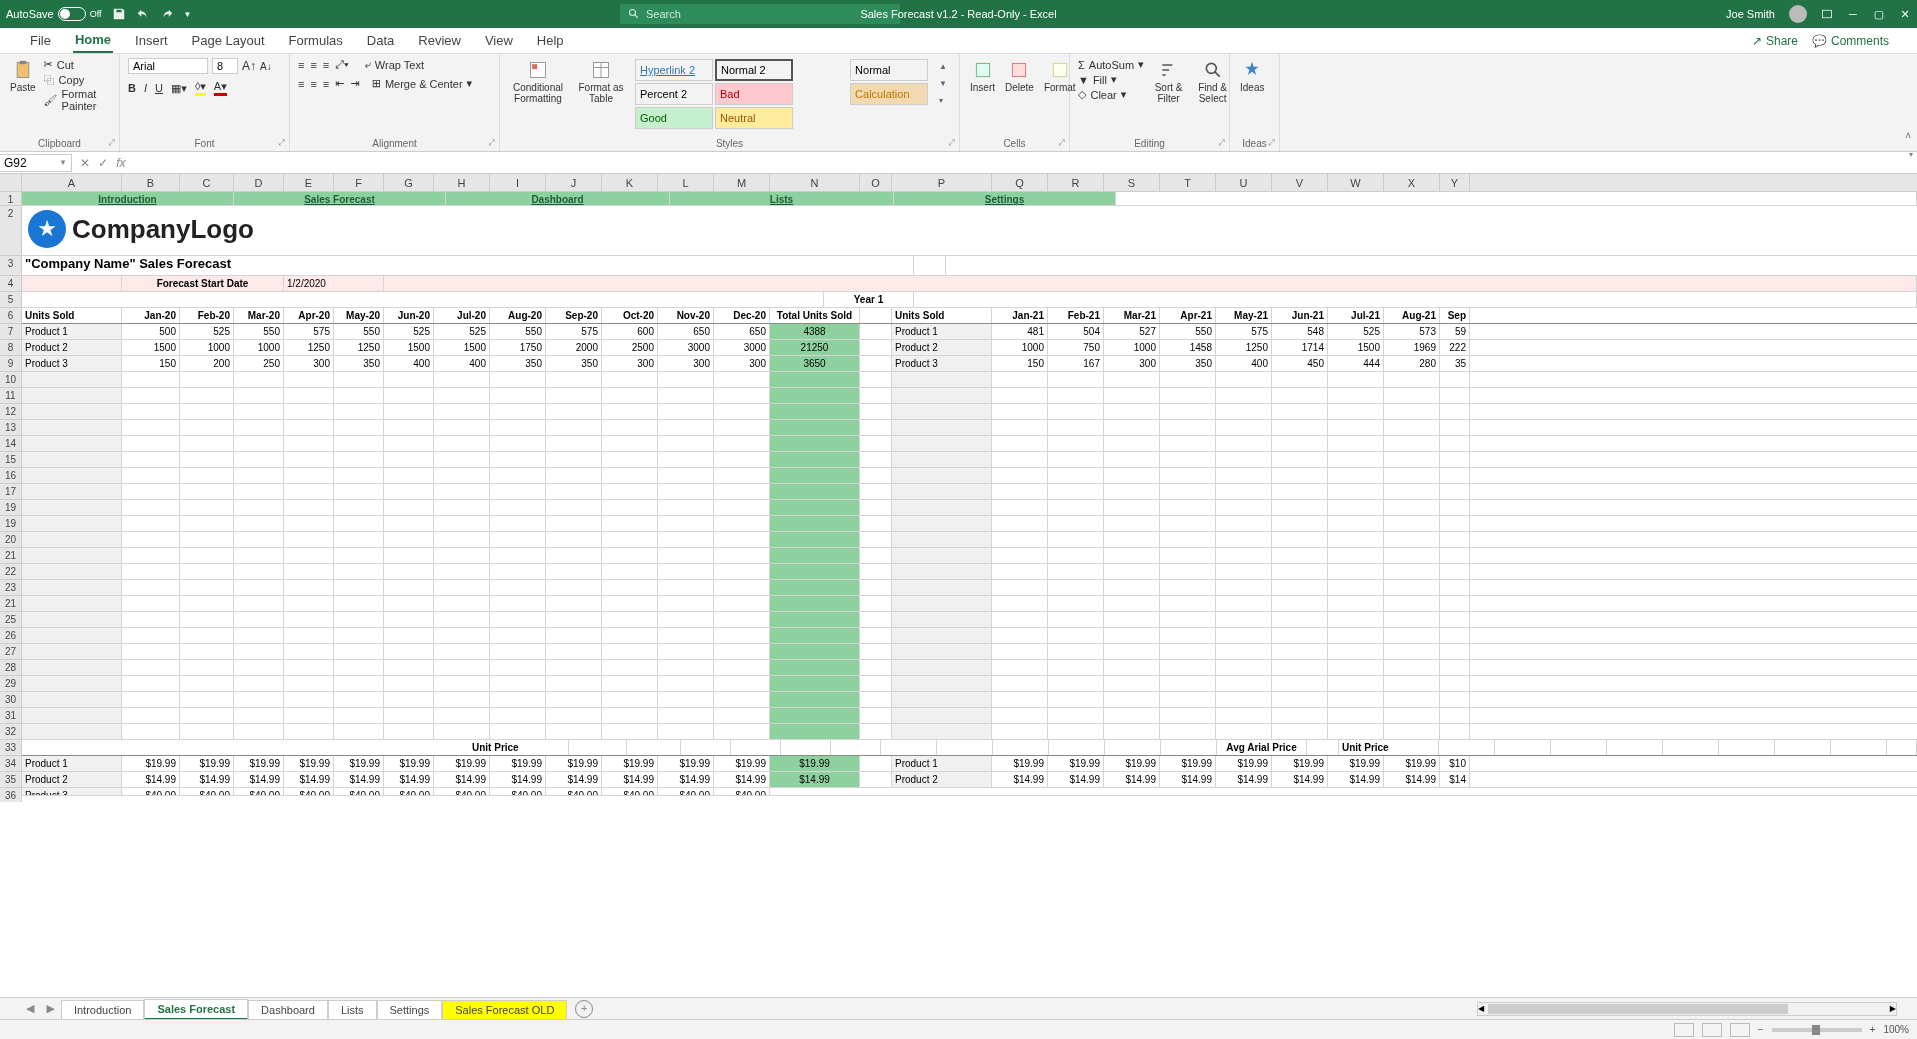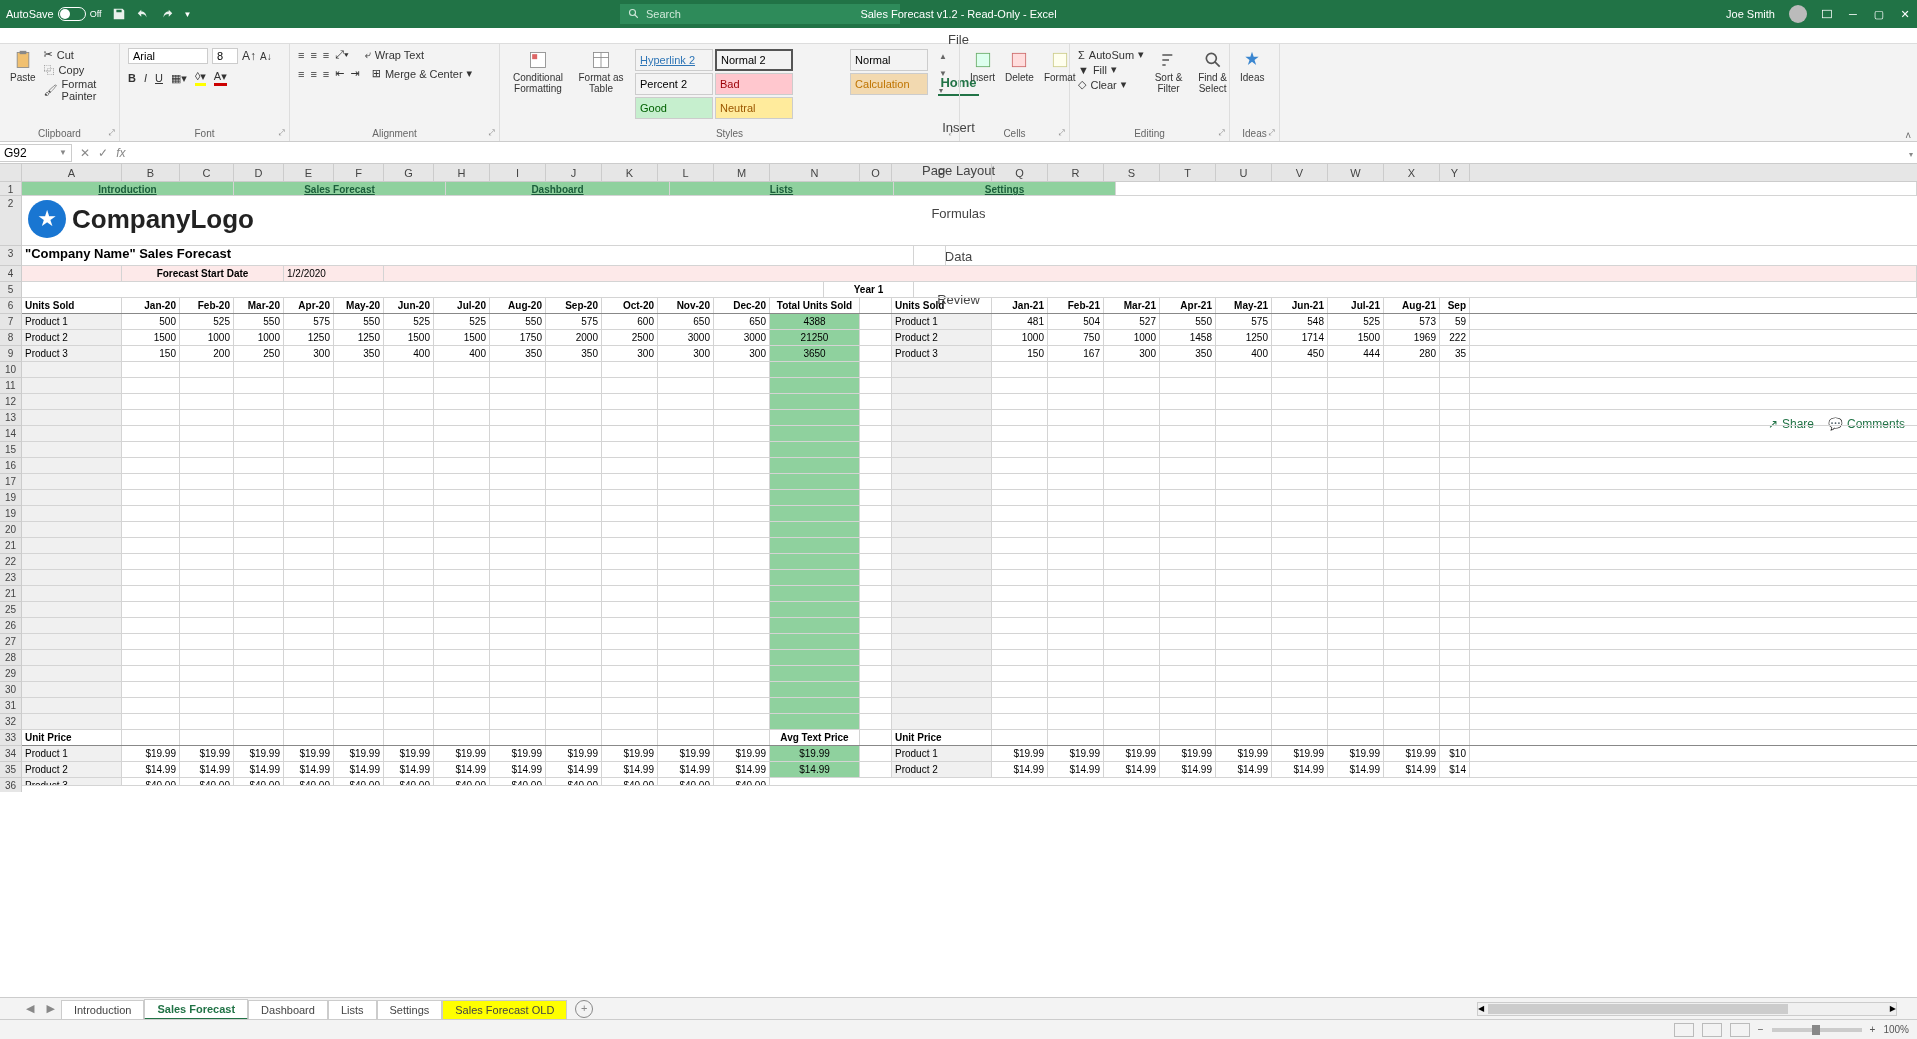--- a/index.html
+++ b/index.html
@@ -12,21 +12,21 @@
 .toggle::after { content:""; width:10px; height:10px; background:#fff; border-radius:50%; position:absolute; top:1px; left:1px; }
 .titlebar .qat { display:flex; gap:10px; margin-left:10px; align-items:center; }
 .titlebar .qat svg { width:14px; height:14px; fill:#fff; opacity:.9; }
 .titlebar .title { position:absolute; left:50%; transform:translateX(-50%); }
 .titlebar .search { background:#2e8b5a; width:280px; height:20px; margin-left:auto; display:flex; align-items:center; padding:0 8px; gap:6px; color:#d0e8da; position:absolute; left:620px; }
 .titlebar .right { margin-left:auto; display:flex; align-items:center; gap:14px; }
 .titlebar .right svg, .titlebar .winbtn { width:12px; height:12px; fill:#fff; }
 .winbtn { width:40px; text-align:center; }
 
 
-.menurow { display:flex; align-items:center; height:16px; background:#fff; border-bottom:1px solid #ddd; padding:0 12px; font-size:13px; color:#444; gap:20px;flex-direction:column; }
+.menurow { display:flex; align-items:center; height:26px; background:#fff; border-bottom:1px solid #ddd; padding:0 28px; font-size:13px; color:#444; gap:20px; }
 .menurow .tab { padding:4px 2px; cursor:default; }
 .menurow .tab.active { color:#217346; border-bottom:2px solid #217346; font-weight:600; }
 .menurow .right { margin-left:auto; display:flex; gap:14px; font-size:12px; color:#217346; }
 .menurow .right span { display:flex; align-items:center; gap:4px; }
 
 
 .ribbon { height:98px; background:#f3f3f3; border-bottom:1px solid #ccc; display:flex; }
 .group { border-right:1px solid #ddd; padding:4px 8px 2px; display:flex; flex-direction:column; justify-content:space-between; }
 .group-label { font-size:10px; color:#666; text-align:center; position:relative; }
 .group-label::after { content:"⤢"; font-size:8px; position:absolute; right:-4px; color:#888; }
@@ -1151,35 +1151,35 @@
         <div class="cell" style="flex: 0 0 56px;"></div>
         <div class="cell" style="flex: 0 0 56px;"></div>
         <div class="cell" style="flex: 0 0 56px;"></div>
         <div class="cell" style="flex: 0 0 56px;"></div>
         <div class="cell" style="flex: 0 0 56px;"></div>
         <div class="cell" style="flex: 0 0 56px;"></div>
         <div class="cell" style="flex: 0 0 56px;"></div>
         <div class="cell" style="flex: 0 0 56px;"></div>
         <div class="cell" style="flex: 0 0 30px;"></div>
       </div>
-      <div class="cellrow" style="height: 16px; border-bottom: 1px solid rgb(136, 136, 136);">
+      <div class="cellrow" style="height: 16px; border-bottom: 1px solid rgb(136, 136, 136); justify-content: flex-end;">
         <div class="cell l hdr-b" style="flex: 0 0 100px;">Unit Price</div>
         <div class="cell" style="flex: 0 0 58px;"></div>
         <div class="cell" style="flex: 0 0 54px;"></div>
         <div class="cell" style="flex: 0 0 50px;"></div>
         <div class="cell" style="flex: 0 0 50px;"></div>
         <div class="cell" style="flex: 0 0 50px;"></div>
         <div class="cell" style="flex: 0 0 50px;"></div>
         <div class="cell" style="flex: 0 0 56px;"></div>
         <div class="cell" style="flex: 0 0 56px;"></div>
         <div class="cell" style="flex: 0 0 56px;"></div>
         <div class="cell" style="flex: 0 0 56px;"></div>
         <div class="cell" style="flex: 0 0 56px;"></div>
         <div class="cell" style="flex: 0 0 56px;"></div>
-        <div class="cell c hdr-b" style="flex: 0 0 90px;">Avg Text Price</div>
+        <div class="cell c hdr-b" style="flex: 0 0 90px;">Avg Arial Price</div>
         <div class="cell" style="flex: 0 0 32px;"></div>
         <div class="cell l hdr-b" style="flex: 0 0 100px;">Unit Price</div>
         <div class="cell" style="flex: 0 0 56px;"></div>
         <div class="cell" style="flex: 0 0 56px;"></div>
         <div class="cell" style="flex: 0 0 56px;"></div>
         <div class="cell" style="flex: 0 0 56px;"></div>
         <div class="cell" style="flex: 0 0 56px;"></div>
         <div class="cell" style="flex: 0 0 56px;"></div>
         <div class="cell" style="flex: 0 0 56px;"></div>
         <div class="cell" style="flex: 0 0 56px;"></div>

